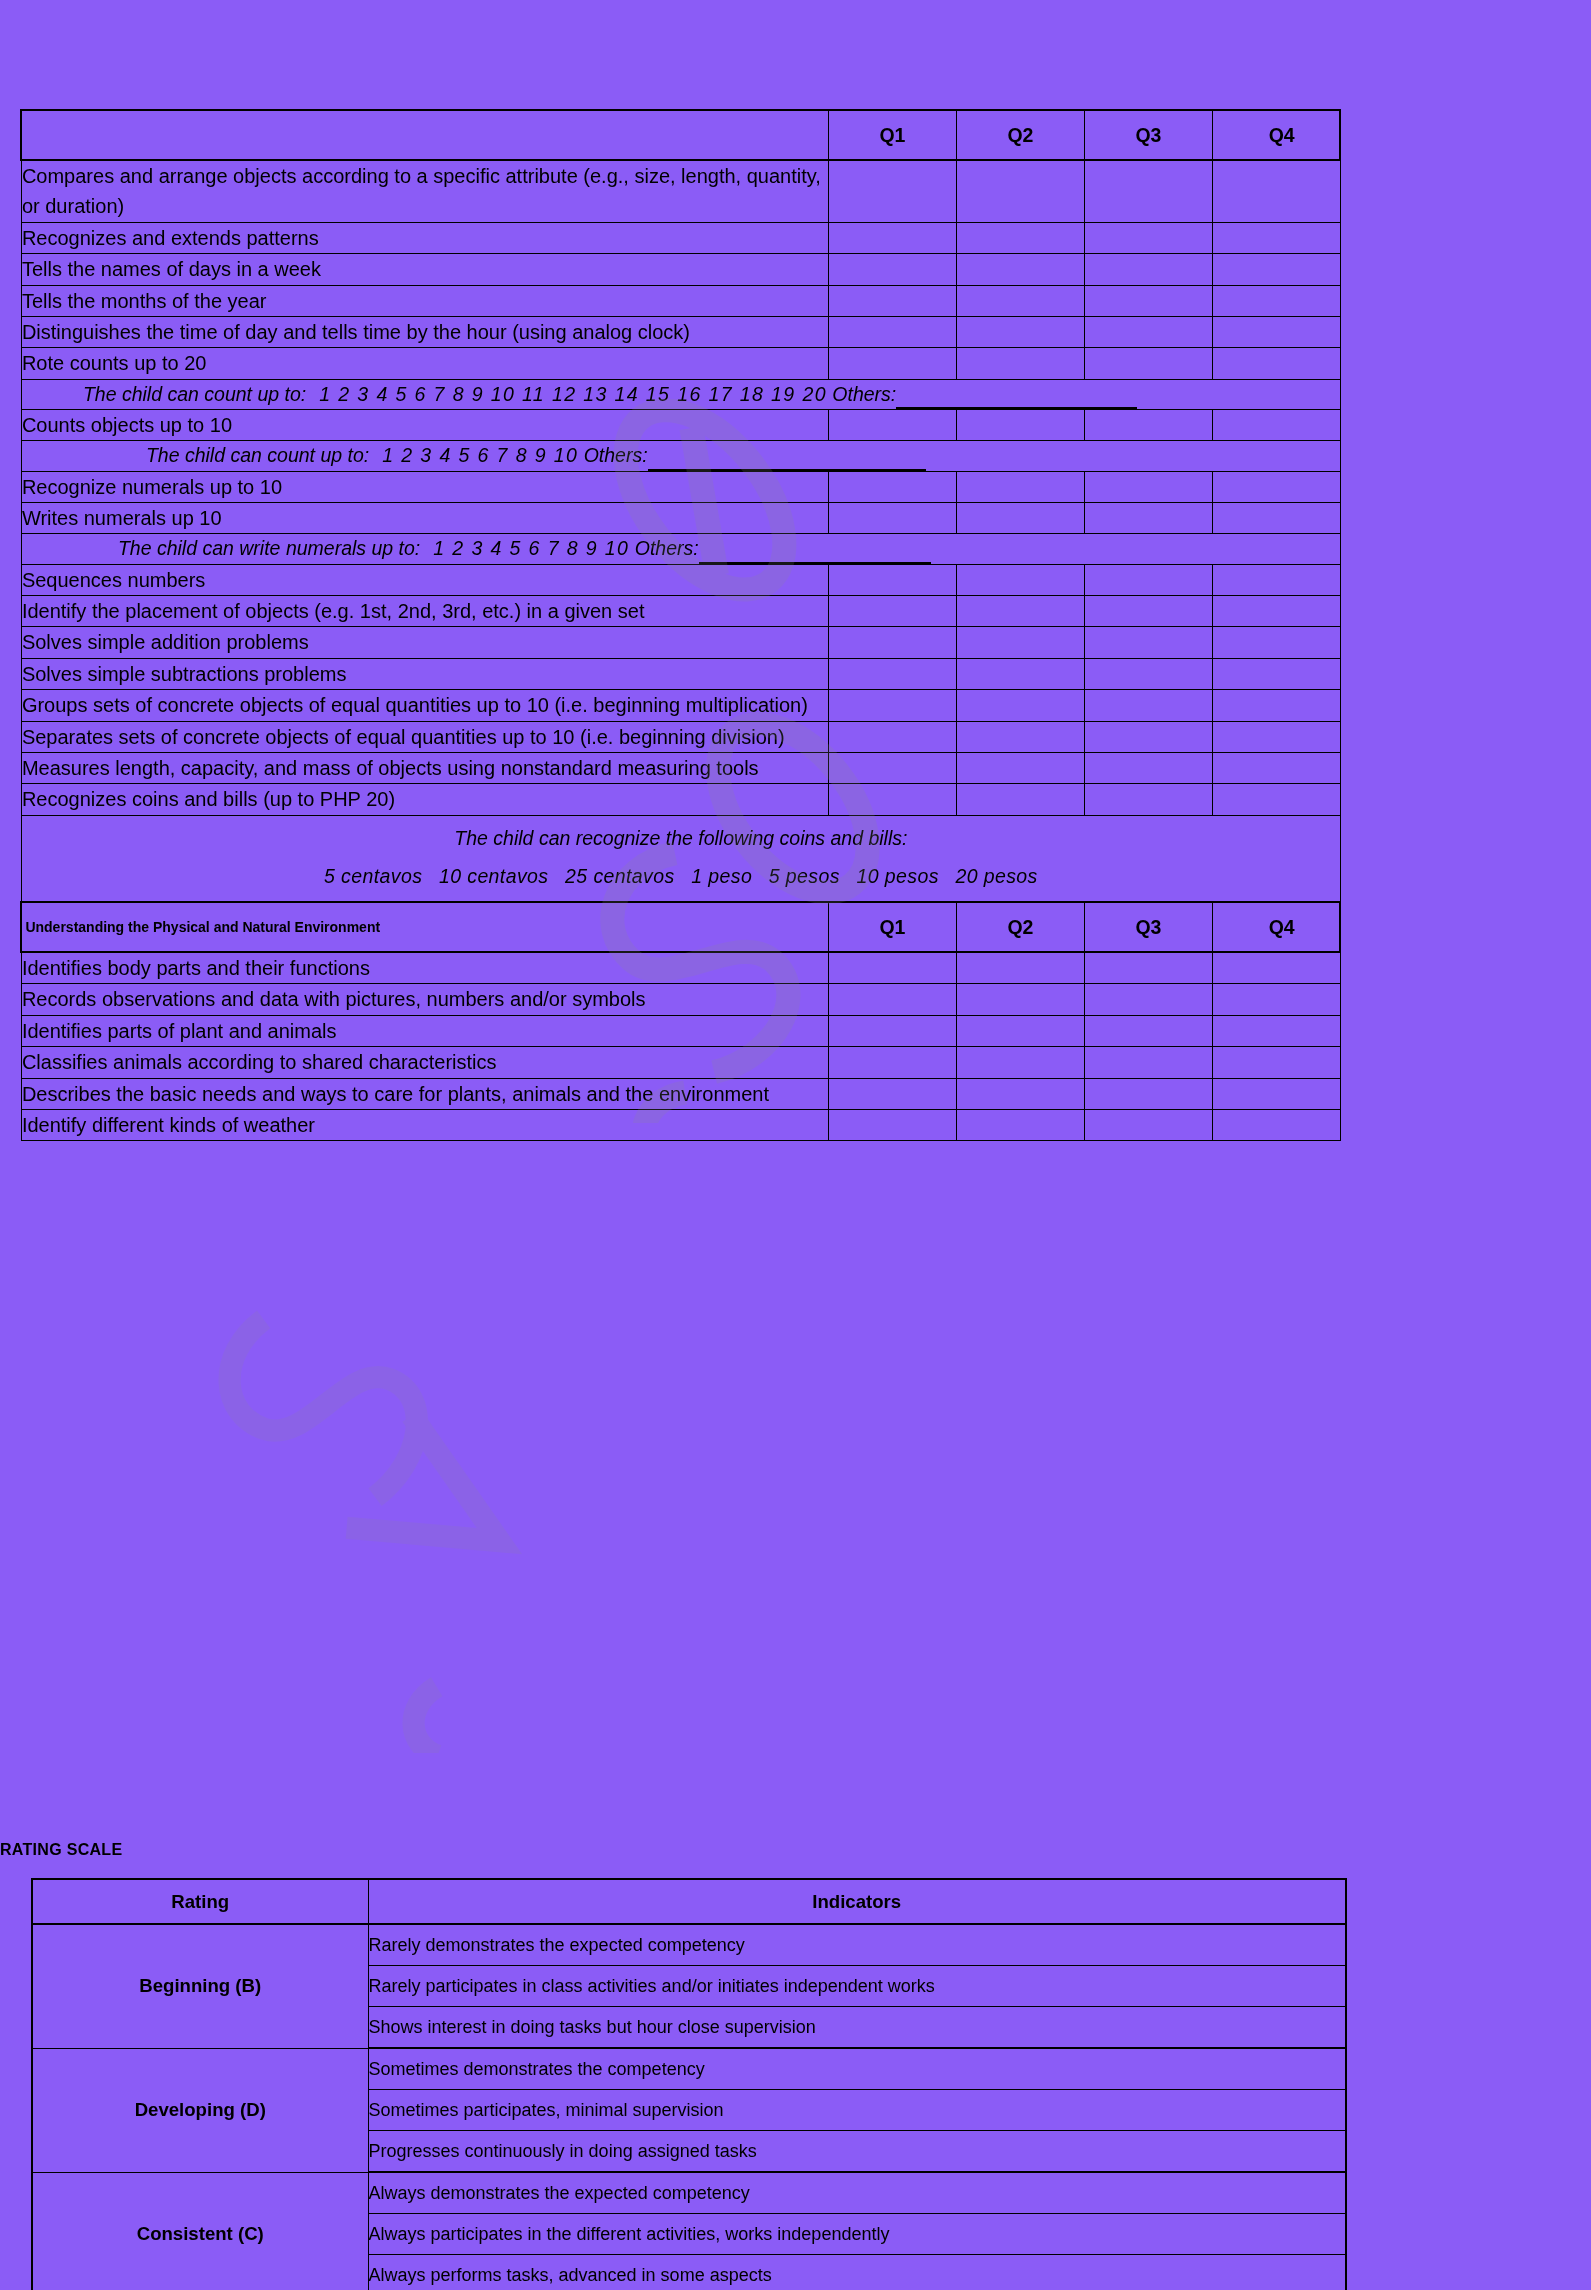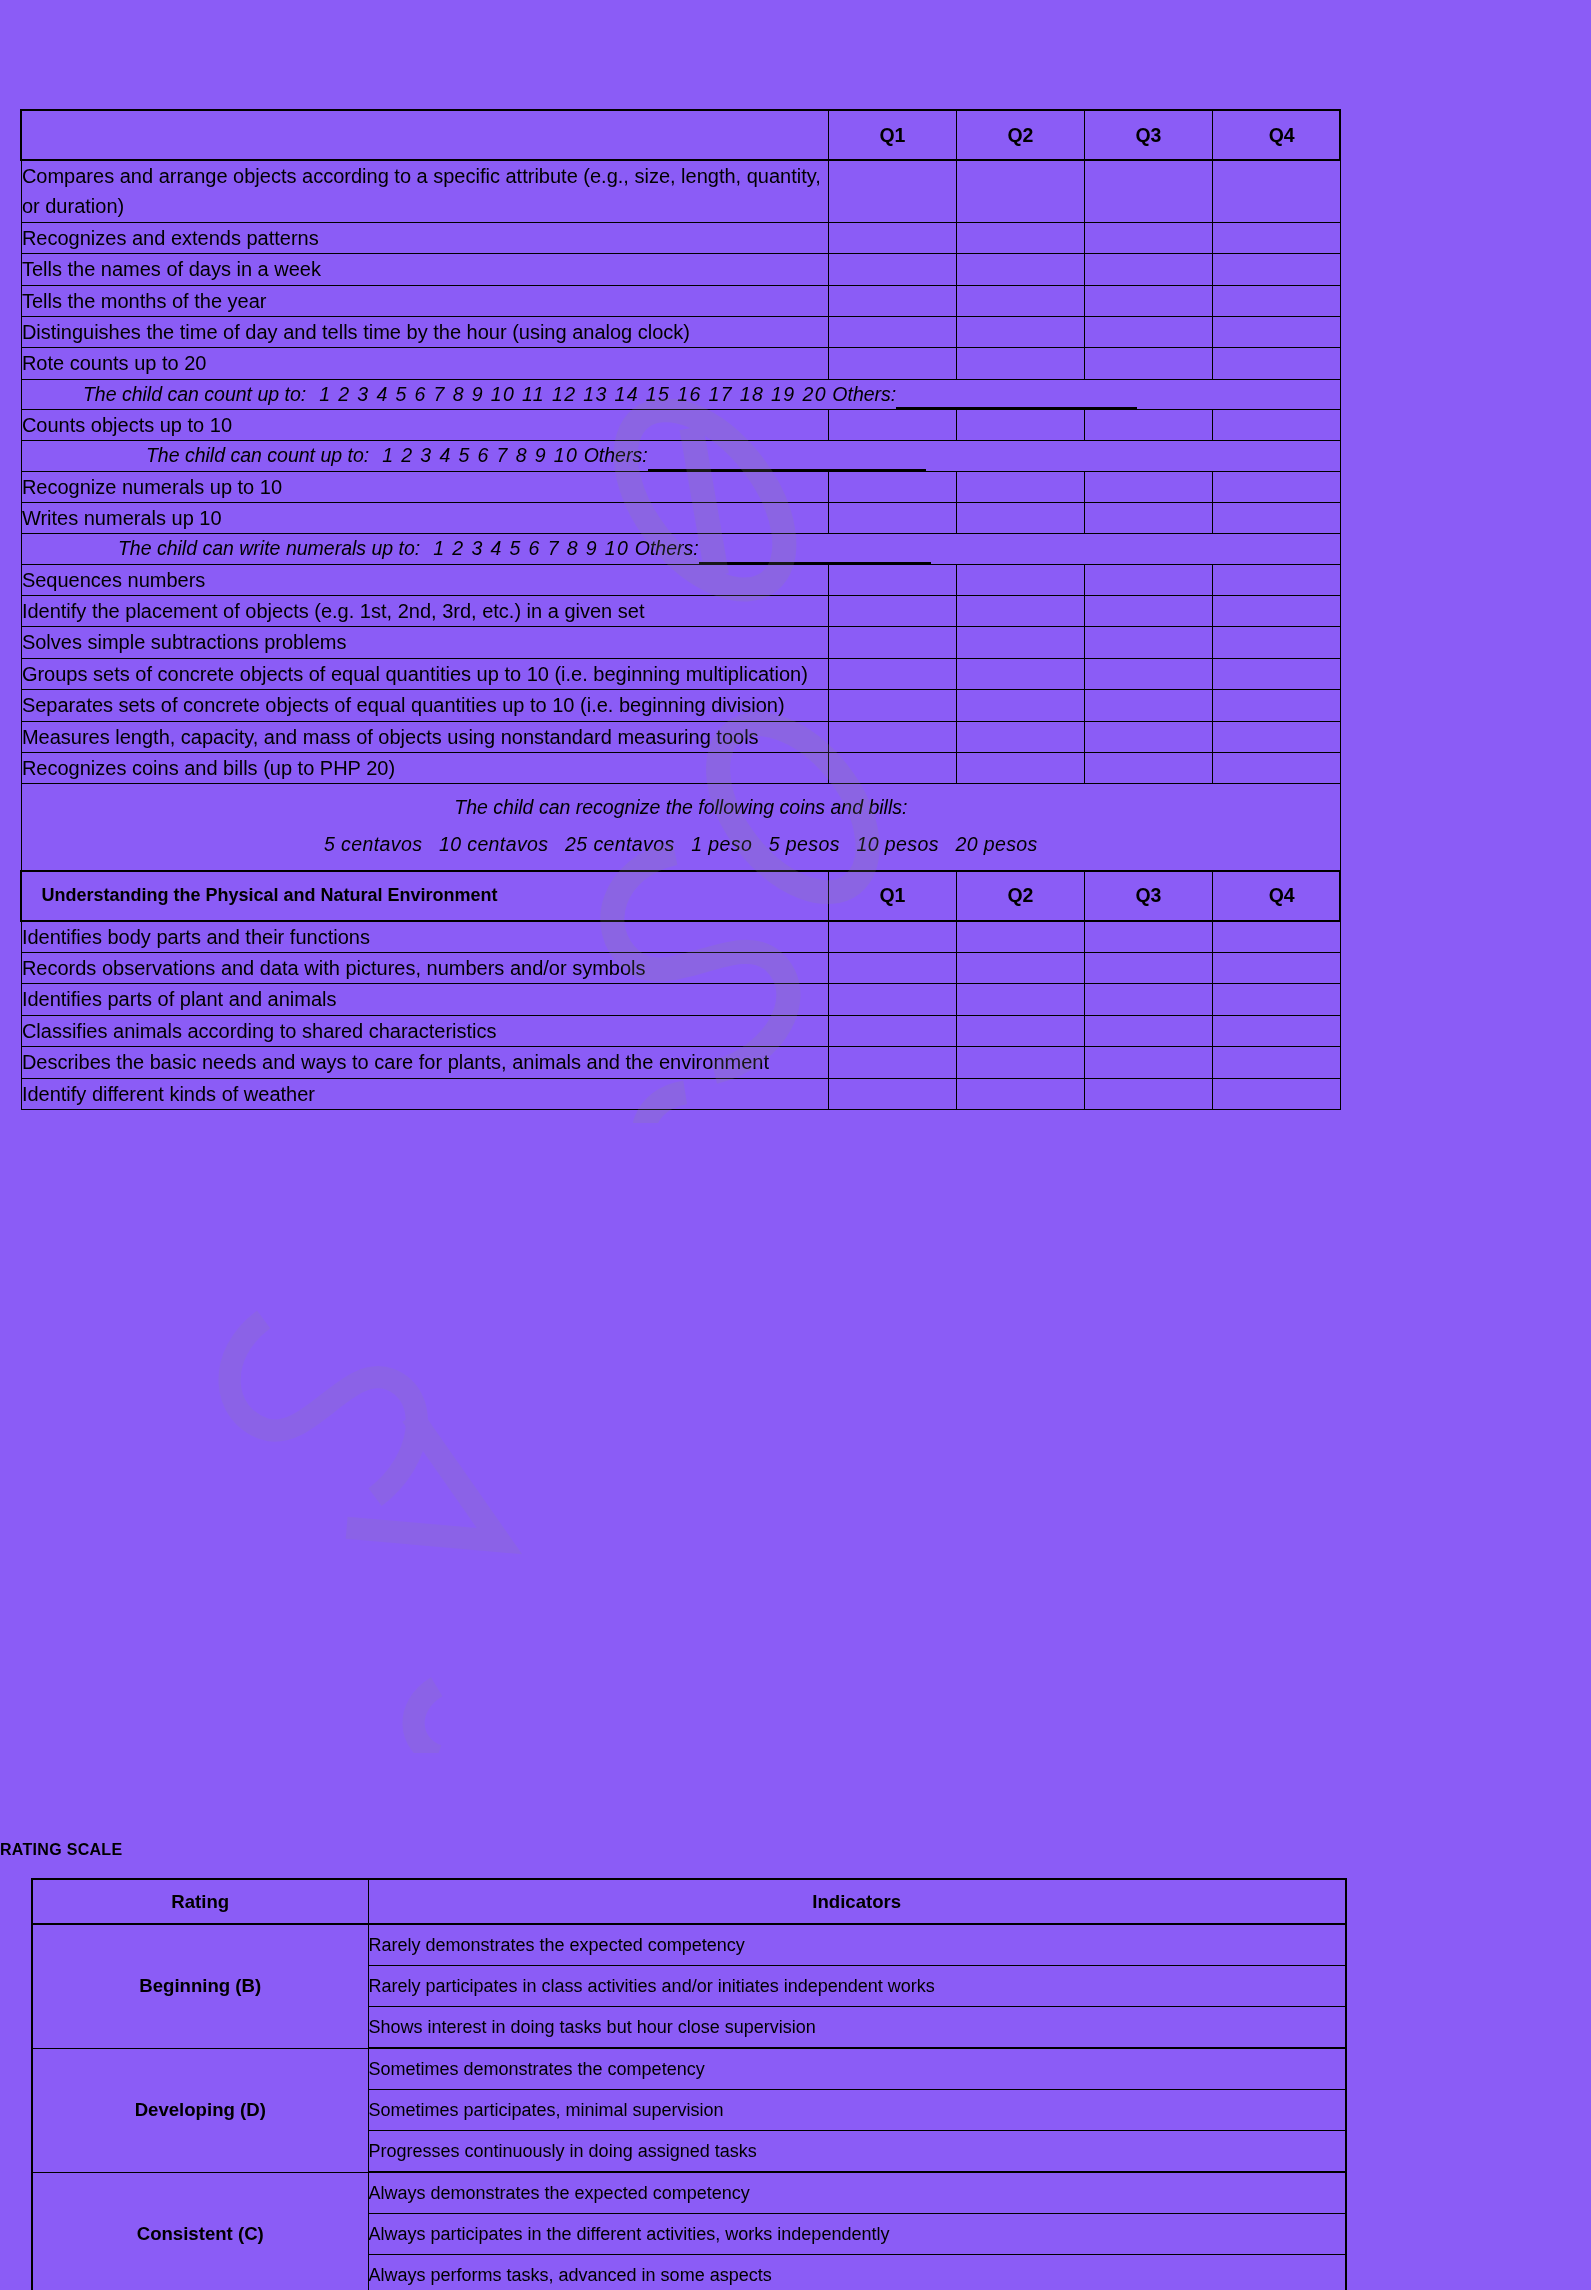--- a/index.html
+++ b/index.html
@@ -72,22 +72,22 @@
   tr.hdr > td {
     border-top: 2.8px solid #000;
     border-bottom: 2.8px solid #000;
     height: 48px;
     font-weight: bold;
     font-size: 19.5px;
     text-align: center;
   }
   tr.hdr > td.hdr-label {
     text-align: left;
-    padding-left: 19px;
-    font-size: 18px;
+    padding-left: 3px;
+    font-size: 14px;
   }
   tr.hdr > td.first { border-left: 2.8px solid #000; }
   tr.hdr > td.last  { border-right: 2.8px solid #000; padding-left: 11px; }
 
   td.lbl {
     text-align: left;
     padding: 6.5px 9.3px 6.5px 6.5px;
     font-size: 20px;
     line-height: 1.52;
   }
@@ -325,20 +325,27 @@
         </tr>
 
         <tr>
           <td class="lbl">Identify the placement of objects (e.g. 1st, 2nd, 3rd, etc.) in a given set</td>
           <td class="qcell"></td>
           <td class="qcell"></td>
           <td class="qcell"></td>
           <td class="qcell"></td>
         </tr>
 
+        <tr>
+          <td class="lbl">Solves simple addition problems</td>
+          <td class="qcell"></td>
+          <td class="qcell"></td>
+          <td class="qcell"></td>
+          <td class="qcell"></td>
+        </tr>
 
         <tr>
           <td class="lbl">Solves simple subtractions problems</td>
           <td class="qcell"></td>
           <td class="qcell"></td>
           <td class="qcell"></td>
           <td class="qcell"></td>
         </tr>
 
         <tr>

